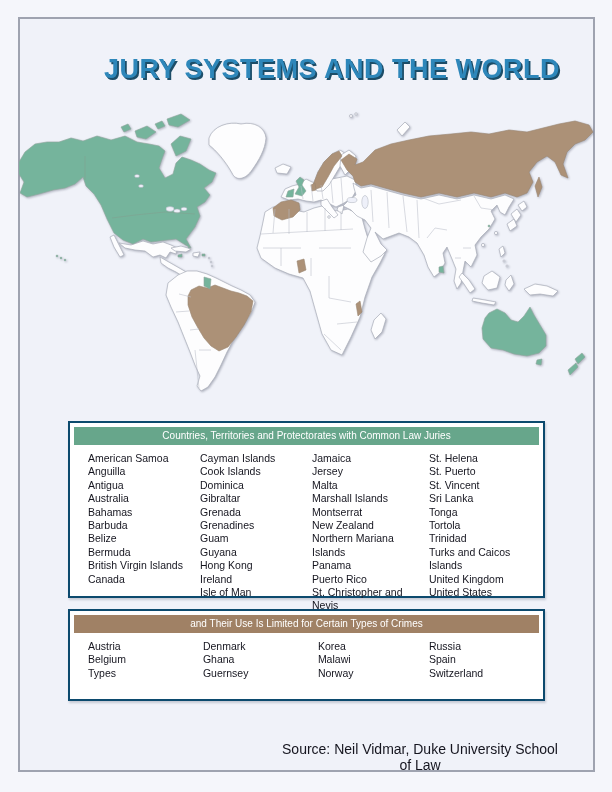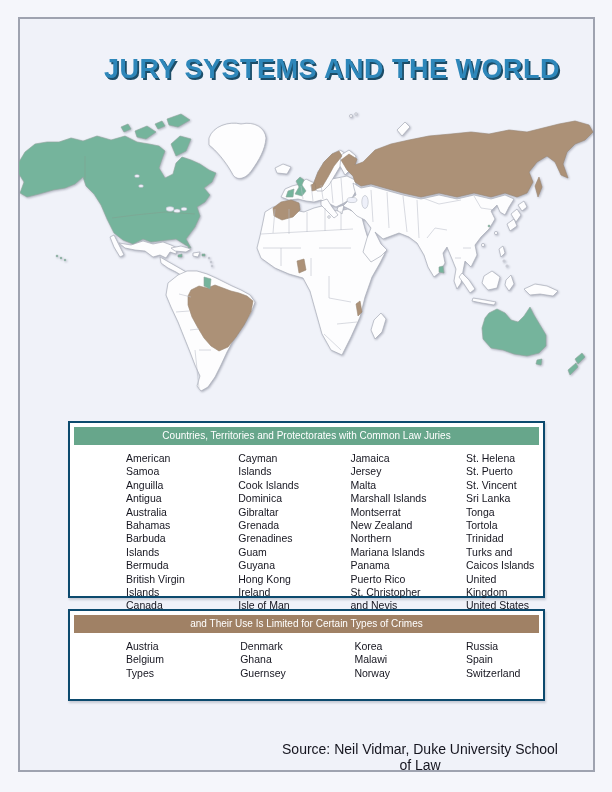--- a/index.html
+++ b/index.html
@@ -41,21 +41,21 @@
   .table-common{top:421px;height:177px;}
   .table-mixed{top:609px;height:92px;}
   .table-header{
     color:#ffffff;text-align:center;
     font-size:10px;line-height:13px;
     padding:2px 4px 3px 4px;
   }
   .table-common .table-header{background:var(--hdr-green,#67a68b);}
   .table-mixed .table-header{background:var(--hdr-brown,#a08165);}
   .table-body{display:flex;padding:7px 0 0 14px;}
-  .table-col{font-size:10.5px;line-height:13.4px;margin-left:38px;}
+  .table-col{font-size:10.5px;line-height:13.4px;}
   .table-common .table-col:nth-child(1){width:115px;}
   .table-common .table-col:nth-child(2){width:115px;}
   .table-common .table-col:nth-child(3){width:120px;}
   .table-common .table-col:nth-child(4){width:113px;}
   .table-mixed .table-col:nth-child(1){width:118px;}
   .table-mixed .table-col:nth-child(2){width:118px;}
   .table-mixed .table-col:nth-child(3){width:114px;}
   .table-mixed .table-col:nth-child(4){width:113px;}
   .source-line{
     position:absolute;top:741px;left:280px;width:280px;
@@ -204,21 +204,21 @@
 <div class="data-table table-common">
   <div class="table-header">Countries, Territories and Protectorates with Common Law Juries</div>
   <div class="table-body">
     <div class="table-col">
         <div>American Samoa</div>
         <div>Anguilla</div>
         <div>Antigua</div>
         <div>Australia</div>
         <div>Bahamas</div>
         <div>Barbuda</div>
-        <div>Islands</div>
+        <div>Belize</div>
         <div>Bermuda</div>
         <div>British Virgin Islands</div>
         <div>Canada</div>
       </div>
     <div class="table-col">
         <div>Cayman Islands</div>
         <div>Cook Islands</div>
         <div>Dominica</div>
         <div>Gibraltar</div>
         <div>Grenada</div>

